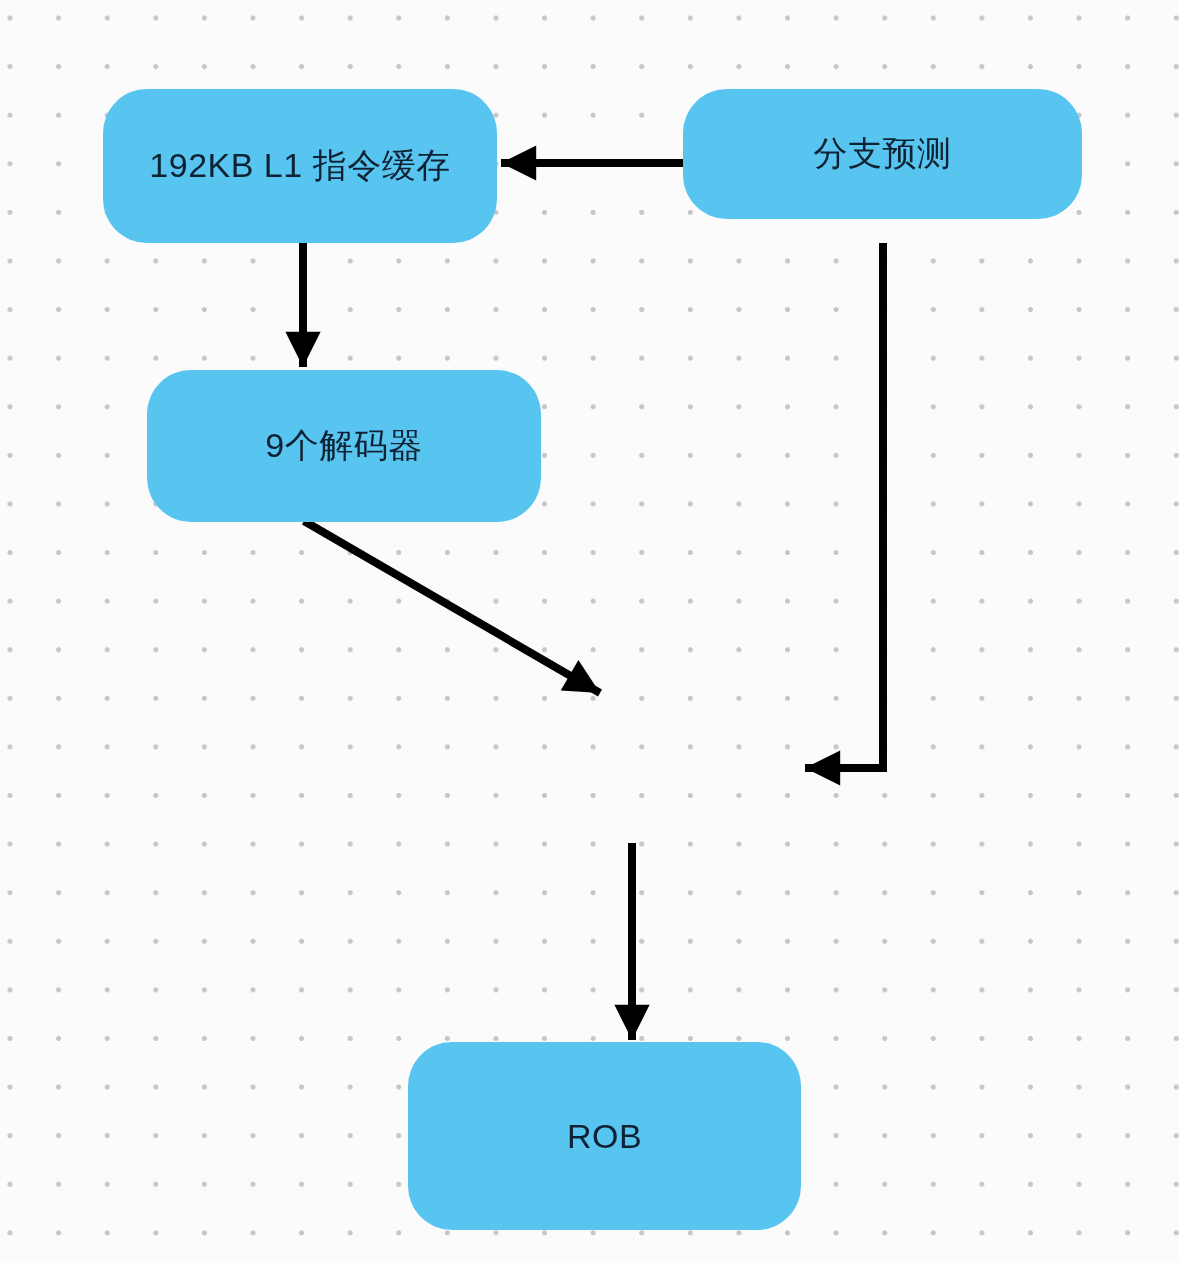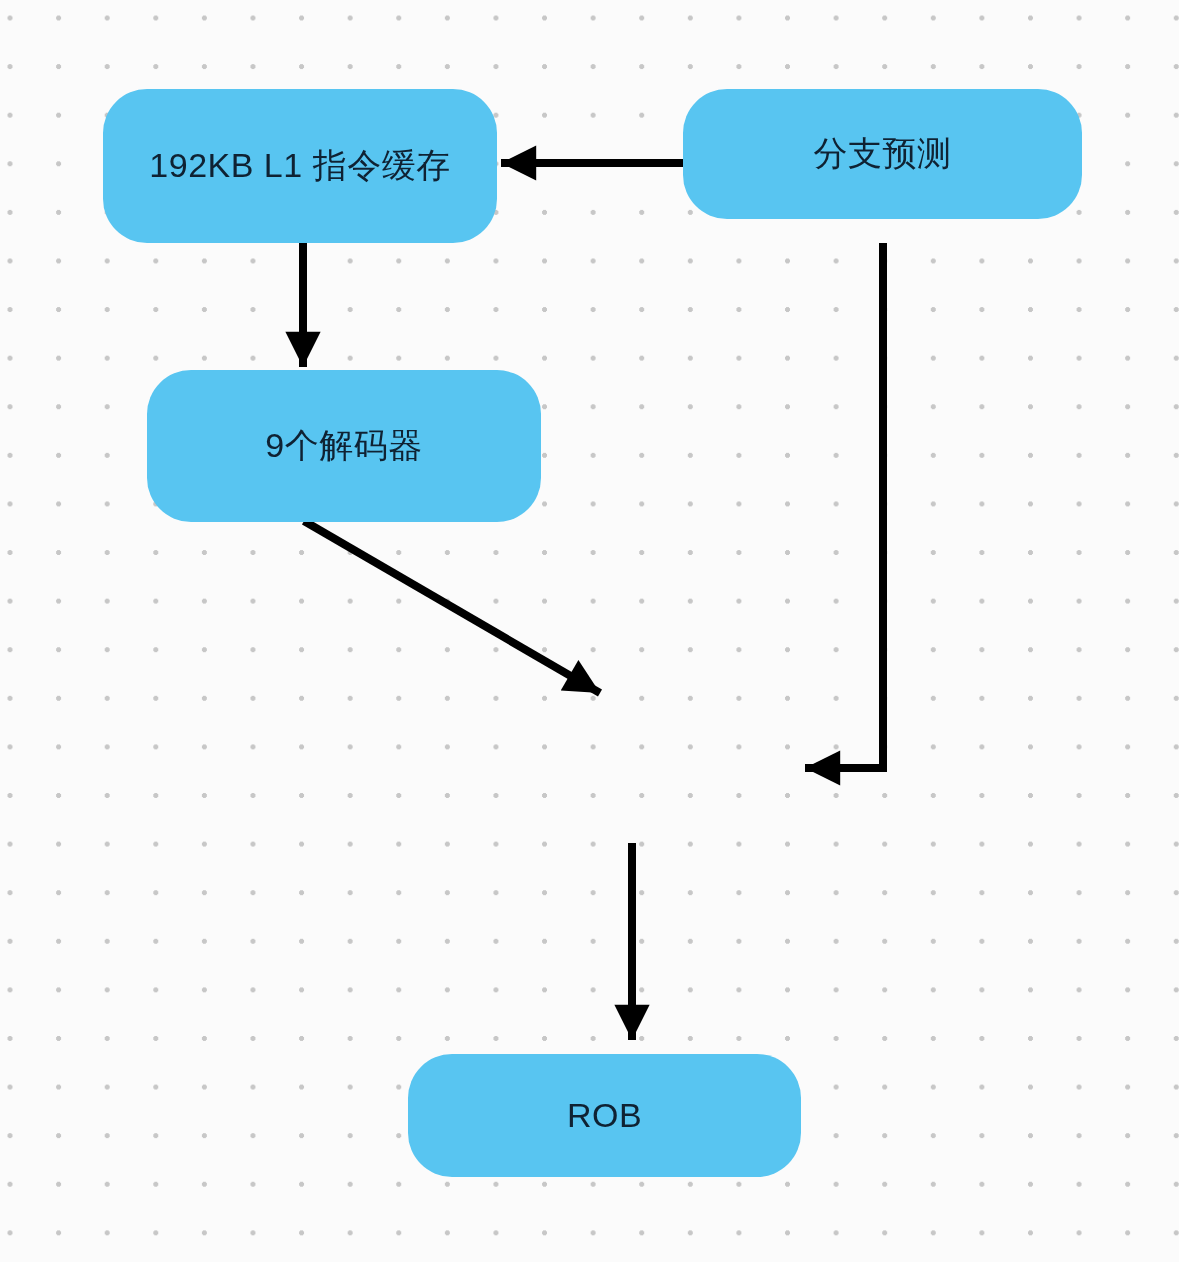--- a/index.html
+++ b/index.html
@@ -41,21 +41,21 @@
     justify-content: center;
     color: #0f2233;
     font-size: 34px;
     letter-spacing: 0.5px;
     white-space: nowrap;
   }
   .node-l1      { left: 103px; top:  89px; width: 394px; height: 154px; }
   .node-bp      { left: 683px; top:  89px; width: 399px; height: 130px; }
   .node-dec     { left: 103px; top: 370px; width: 394px; height: 152px; margin-left: 44px; }
   .node-opq     { left: 405px; top: 691px; width: 395px; height: 152px; }
-  .node-rob     { left: 408px; top: 1042px; width: 393px; height: 123px; margin-top: 12px; }
+  .node-rob     { left: 408px; top: 1042px; width: 393px; height: 188px; }
   .watermark {
     position: absolute;
     right: 38px;
     bottom: 24px;
     font-size: 34px;
     color: #c7c7c7;
     letter-spacing: 1px;
     white-space: nowrap;
   }
 </style>

